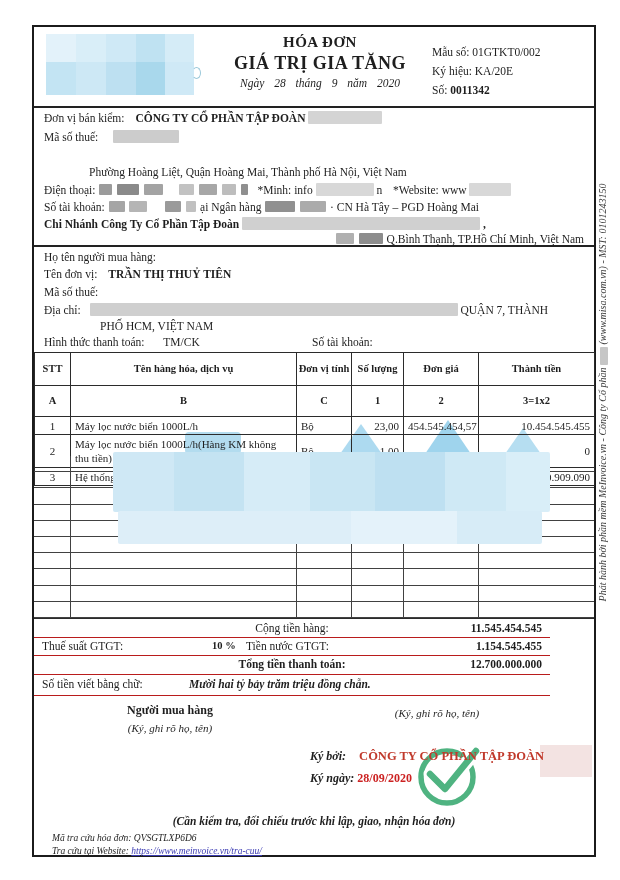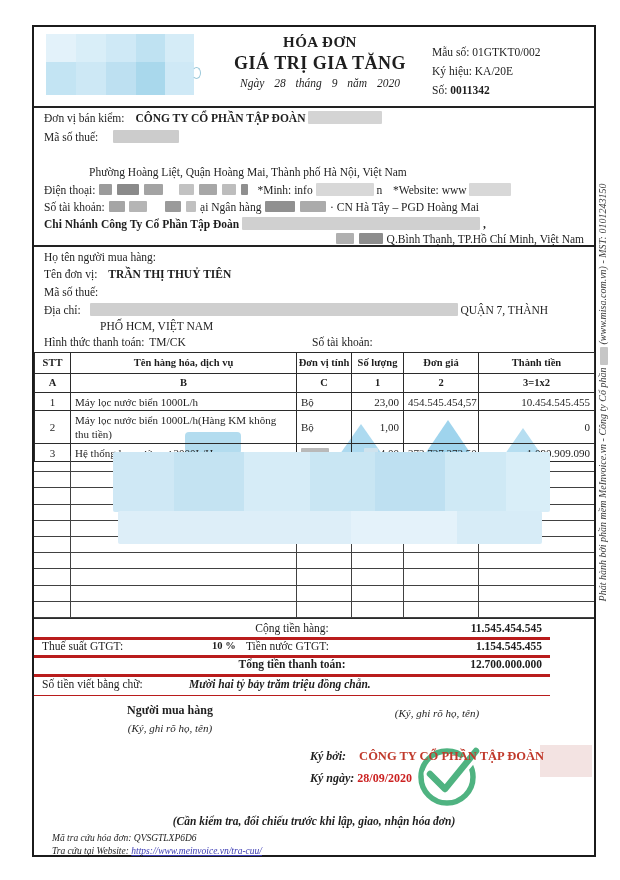--- a/index.html
+++ b/index.html
@@ -18,30 +18,30 @@
   .t2{font-size:18px;font-weight:bold;letter-spacing:.5px;}
   .t3{font-size:11px;font-weight:bold;font-style:italic;margin-top:1px;}
   .t4{font-size:11.5px;font-style:italic;word-spacing:7px;margin-top:2px;}
   .meta{position:absolute;left:398px;top:16px;font-size:11.5px;line-height:19px;}
   .hline{position:absolute;left:0;right:0;background:#222;height:2px;}
   .logo{position:absolute;left:12px;top:7px;width:148px;height:61px;}
   .logo div{float:left;height:28px;}
   .itable{position:absolute;left:0;top:325px;width:560px;border-collapse:collapse;table-layout:fixed;
           font-size:11px;z-index:1;background:transparent;}
   .itable td,.itable th{border:1px solid #2b2b2b;padding:1px 4px;line-height:14px;overflow:hidden;}
-  .itable th{font-weight:bold;text-align:center;font-size:10.5px;padding:2px 1px;}
+  .itable th{font-weight:bold;text-align:center;font-size:10.5px;padding:8px 1px;}
   .num{text-align:right;}
   .ctr{text-align:center;}
   .empty-area{position:absolute;left:0;top:429px;width:560px;height:162px;z-index:1;
       background-image:repeating-linear-gradient(to bottom,transparent 0px,transparent 15.2px,#414141 15.2px,#414141 16.2px);
       border-bottom:1.5px solid #2b2b2b;}
   .vline{position:absolute;top:429px;width:1px;height:162px;background:#414141;z-index:1;}
   .wmband{position:absolute;z-index:2;border-radius:2px;}
   .tri{position:absolute;width:0;height:0;z-index:0;}
-  .totrow{position:absolute;left:0;width:516px;border-bottom:3px solid #b91c1c;font-size:11.5px;z-index:3;background:transparent;}
+  .totrow{position:absolute;left:0;width:516px;border-bottom:1px solid #b91c1c;font-size:11.5px;z-index:3;background:transparent;}
   .totval{position:absolute;right:8px;top:2px;font-weight:bold;}
   .sigblock{position:absolute;width:180px;text-align:center;}
   .sig-t{font-size:12px;font-weight:bold;}
   .sig-n{font-size:11px;font-style:italic;margin-top:4px;}
   .redtxt{color:#c0392b;font-weight:bold;}
   .ky-line{position:absolute;font-size:12px;z-index:4;white-space:nowrap;}
   .kylbl{font-weight:bold;font-style:italic;}
   .footnote{position:absolute;left:0;width:560px;text-align:center;font-size:11.5px;font-weight:bold;font-style:italic;}
   .lookup{position:absolute;left:18px;font-size:9.5px;font-style:italic;white-space:nowrap;}
   .lookup a{color:#3b3bb3;}
@@ -159,21 +159,21 @@
     </div>
     <div class="row" style="top:259px">Mã số thuế:</div>
     <div class="row" style="top:276px">
       <span>Địa chỉ:</span>
       <span class="blur" style="width:368px;margin-left:6px;background:#cfcfcf"></span>
       <span>QUẬN 7, THÀNH</span>
     </div>
     <div class="row" style="top:293px;left:66px">PHỐ HCM, VIỆT NAM</div>
     <div class="row" style="top:309px">
       <span>Hình thức thanh toán:</span>
-      <span style="margin-left:2px">TM/CK</span>
+      <span style="margin-left:16px">TM/CK</span>
       <span style="position:absolute;left:268px">Số tài khoản:</span>
     </div>
 
     <div class="tri" style="left:306px;top:397px;border-left:21px solid transparent;border-right:21px solid transparent;border-bottom:30px solid #addaf0;"></div>
     <div class="tri" style="left:391px;top:393px;border-left:23px solid transparent;border-right:23px solid transparent;border-bottom:34px solid #9fd4ed;"></div>
     <div class="tri" style="left:471px;top:401px;border-left:18px solid transparent;border-right:18px solid transparent;border-bottom:26px solid #b6def1;"></div>
     <div class="abs" style="left:151px;top:405px;width:56px;height:22px;background:#b3dcef;border-radius:4px;z-index:0;"></div>
 
     <table class="itable">
       <colgroup>

